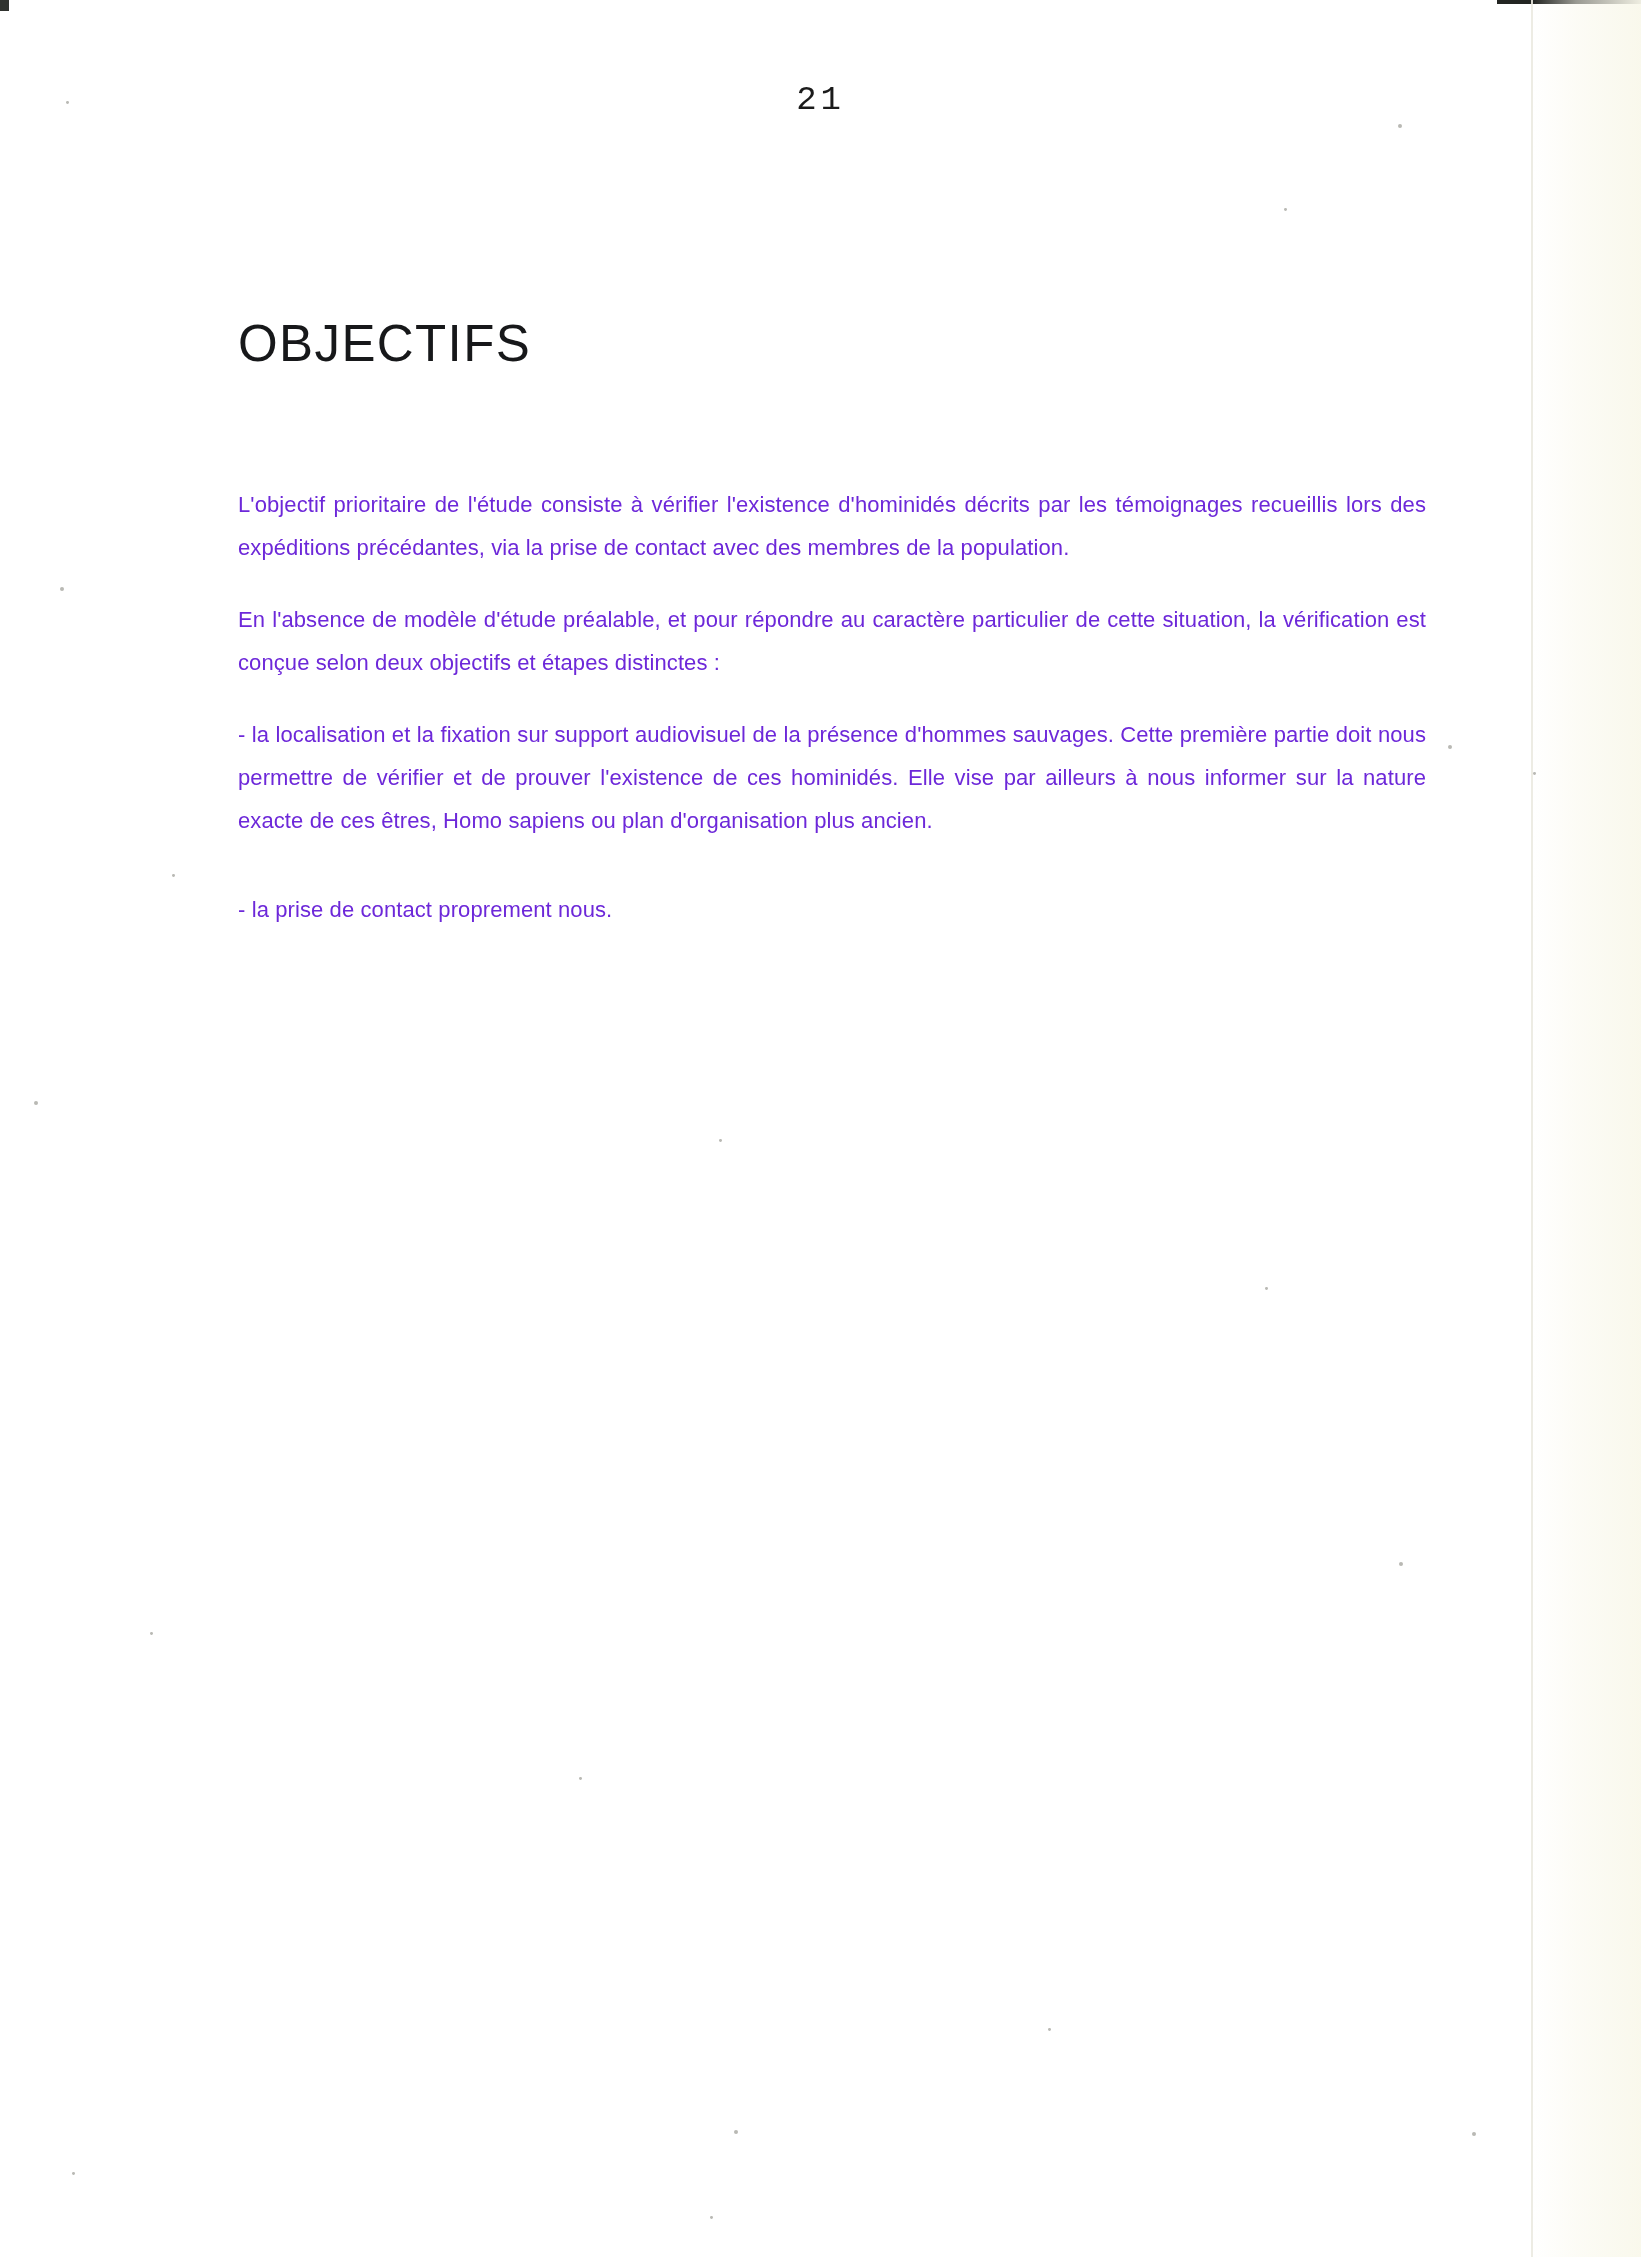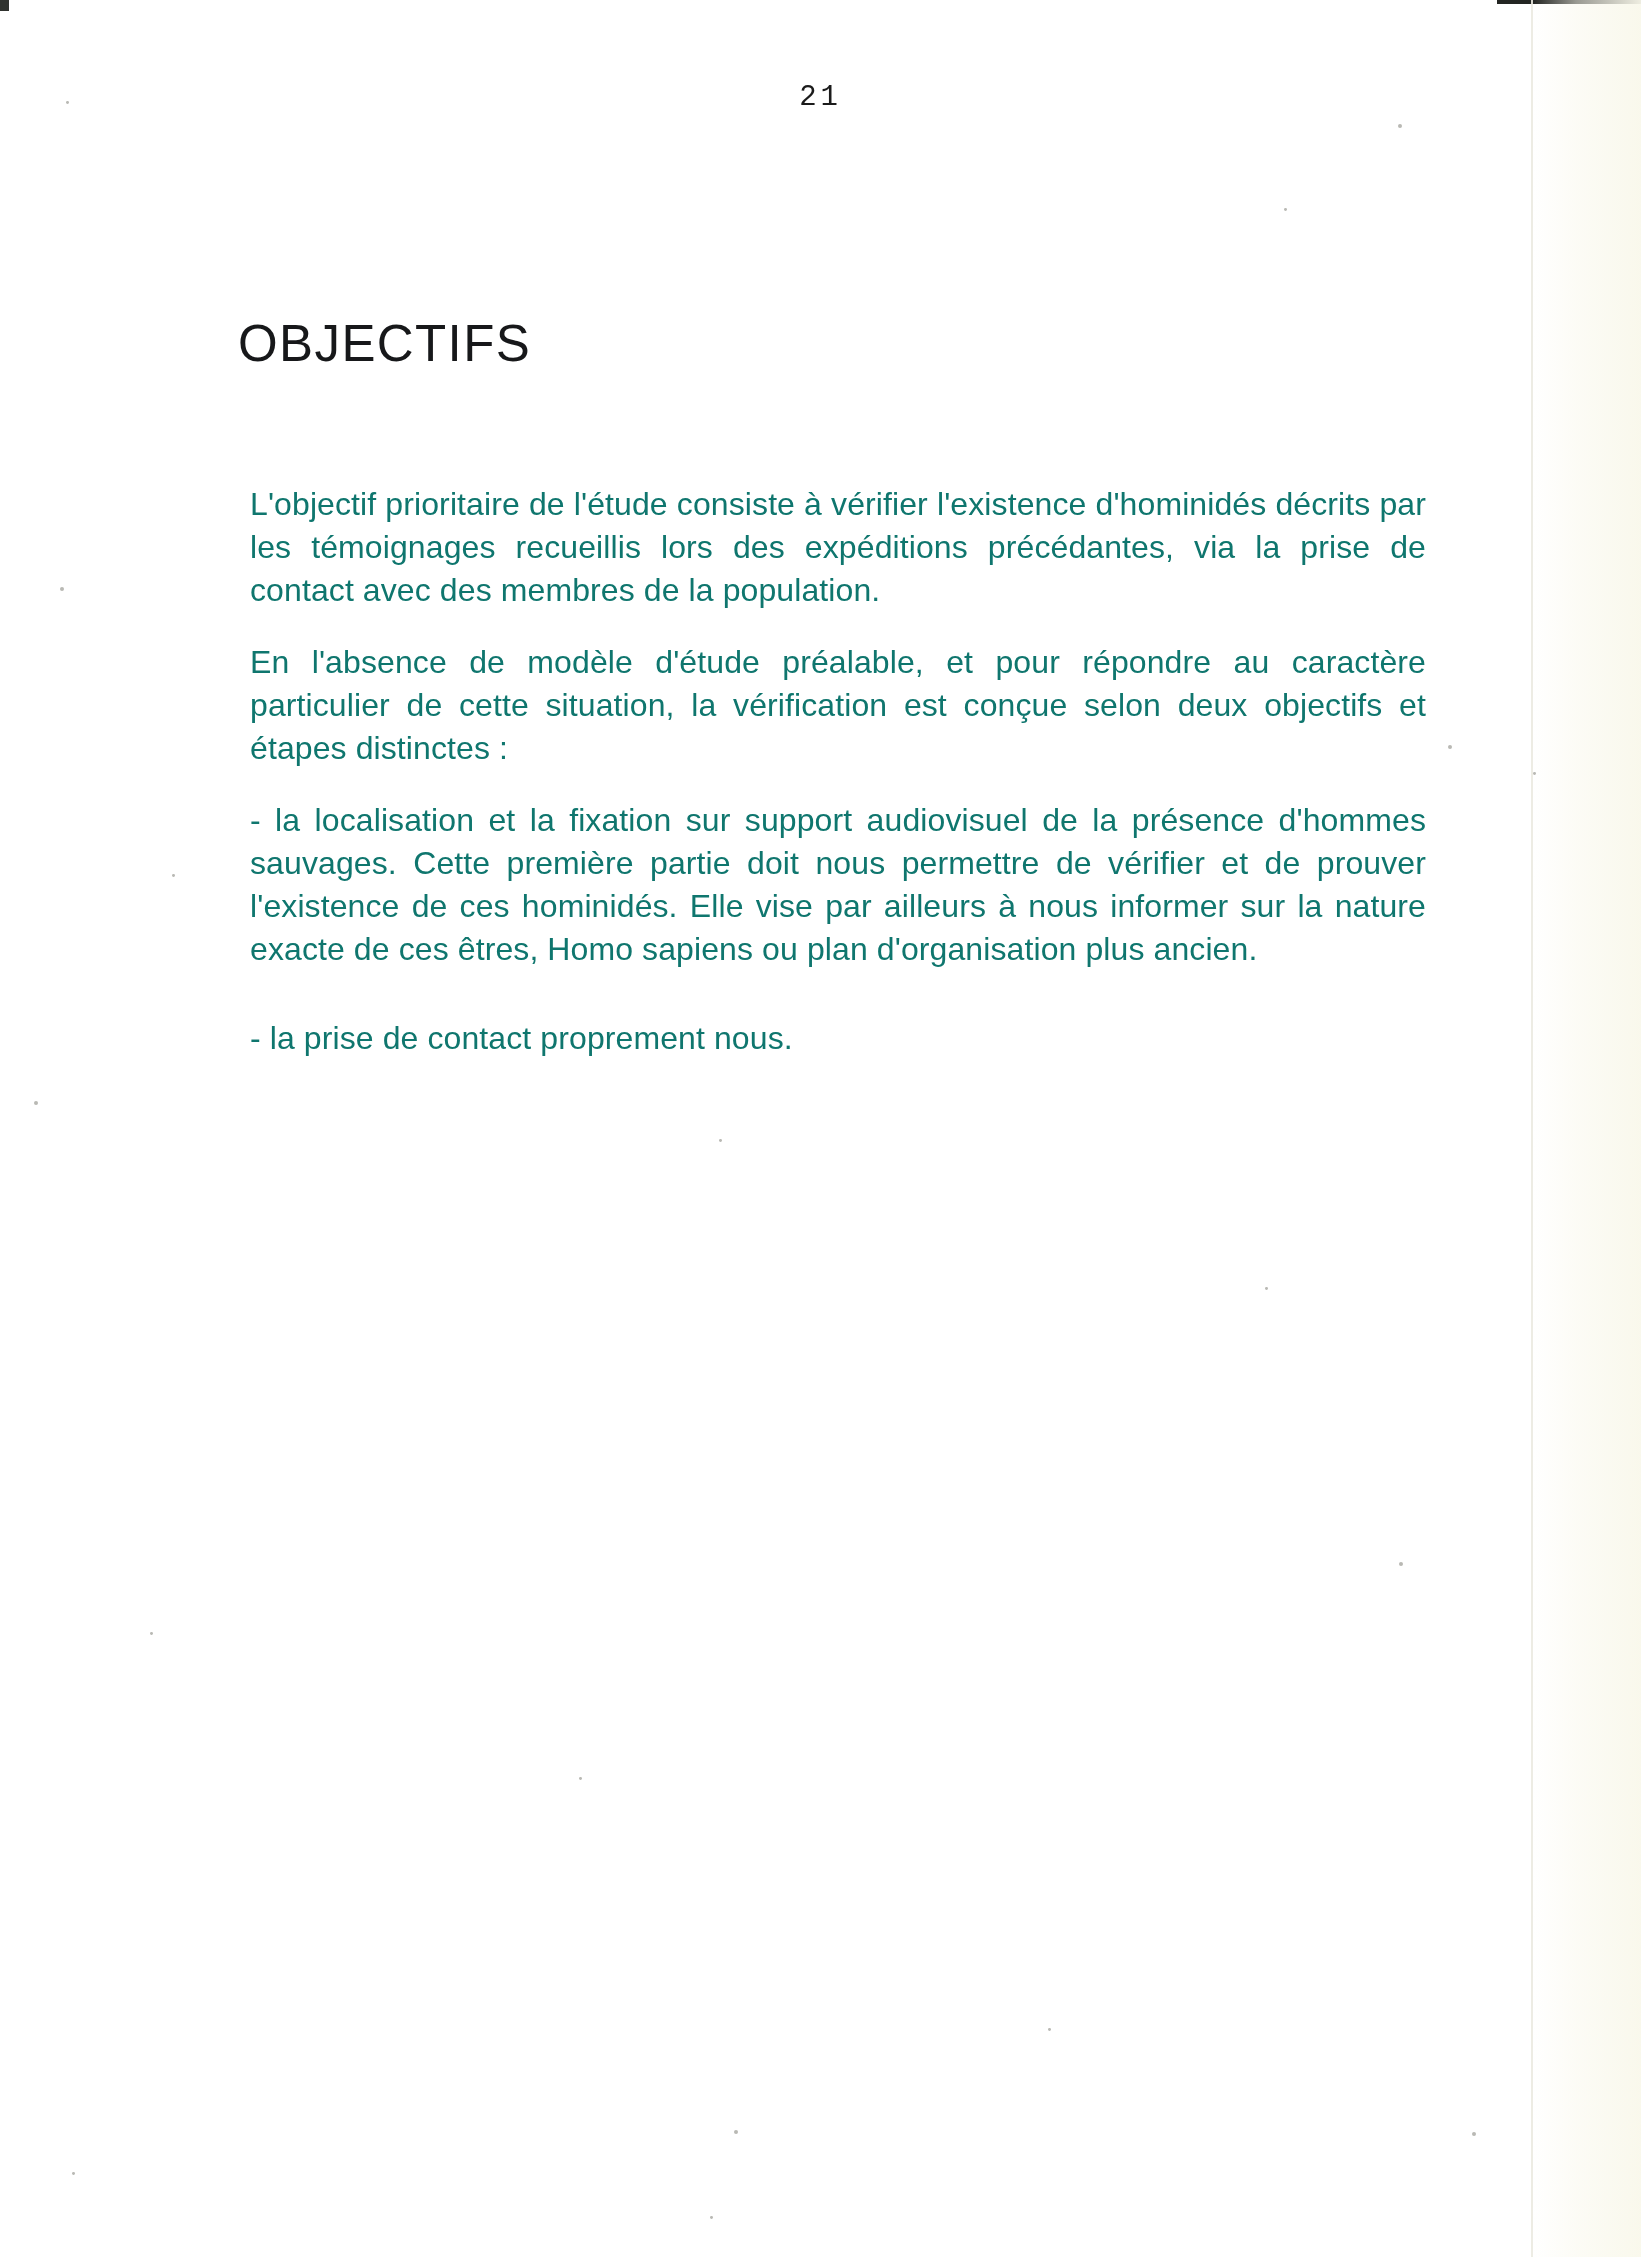--- a/index.html
+++ b/index.html
@@ -64,45 +64,45 @@
     pointer-events: none;
   }
 
   
   .page-number {
     position: absolute;
     top: 81px;
     left: 0;
     width: 1641px;
     text-align: center;
-    font-size: 29px;
+    font-size: 34px;
     letter-spacing: 3.9px;
     font-family: "Liberation Mono", monospace;
     color: #1b1b1b;
   }
   .section-title {
     position: absolute;
     top: 314px;
     left: 238px;
     font-size: 51px;
     letter-spacing: 1.4px;
     color: #17181a;
     font-weight: 400;
   }
   .body-block {
     position: absolute;
     left: 238px;
     width: 1188px;
   }
   .para {
-    font-size: 32px;
+    font-size: 22px;
     line-height: 43px;
     text-align: justify;
-    color: #0f766e;
-    margin: 0 0 29px 12px;
+    color: #6d28d9;
+    margin: 0 0 29px 0;
     letter-spacing: 0.1px;
   }
   .para:last-child { margin-bottom: 0; }
   .para.no-justify { text-align: left; }
 </style>
 </head>
 <body>
 
 <div class="page">
 

